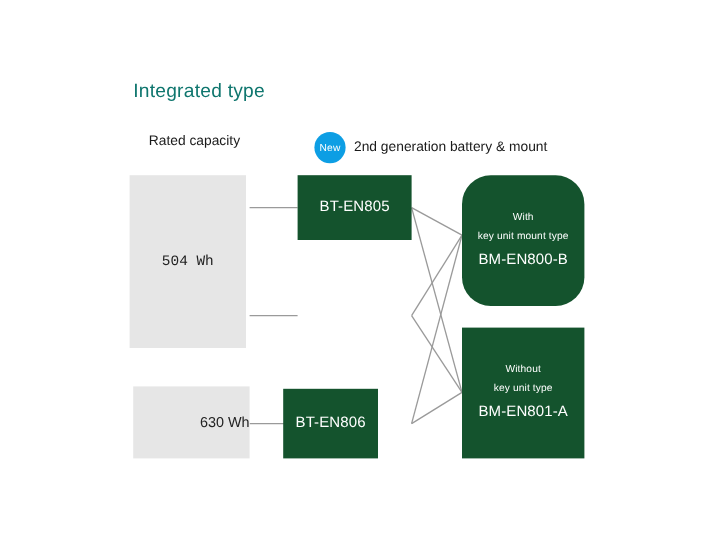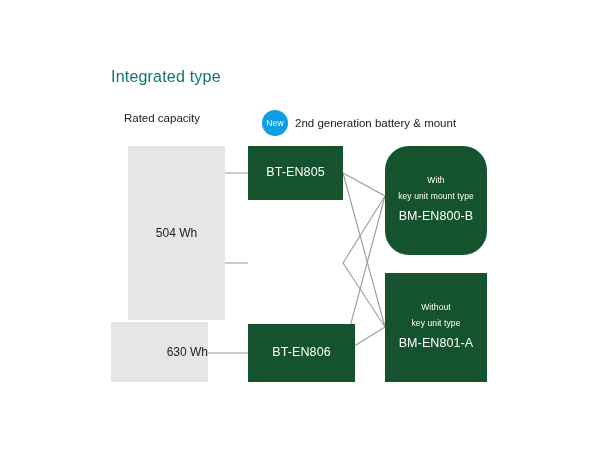--- a/index.html
+++ b/index.html
@@ -75,34 +75,34 @@
       <line x1="343" y1="173" x2="385" y2="327"></line>
 
       <line x1="343" y1="263" x2="385" y2="196"></line>
       <line x1="343" y1="263" x2="385" y2="327"></line>
 
       <line x1="343" y1="353" x2="385" y2="196"></line>
       <line x1="343" y1="353" x2="385" y2="327"></line>
     </g>
   </svg>
 
-  <div class="gbox" style="left:128px;top:146px;width:97px;height:174px;">
+  <div class="gbox" style="left:108px;top:146px;width:97px;height:144px;font-family:Liberation Mono, monospace;">
     <span>504 Wh</span>
   </div>
 
   <div class="gbox" style="left:111px;top:322px;width:97px;height:60px;justify-content:flex-end;">
     <span>630 Wh</span>
   </div>
 
   <div class="bbox" style="left:248px;top:146px;width:95px;height:54px;">
     <span class="code">BT-EN805</span>
   </div>
 
 
-  <div class="bbox" style="left:248px;top:324px;width:107px;height:58px;">
+  <div class="bbox" style="left:236px;top:324px;width:79px;height:58px;">
     <span class="code">BT-EN806</span>
   </div>
 
   <div class="bbox" style="left:385px;top:146px;width:102px;height:109px;border-radius:24px;">
     <span class="sub">With</span>
     <span class="sub">key unit mount type</span>
     <span class="code">BM-EN800-B</span>
   </div>
 
   <div class="bbox" style="left:385px;top:273px;width:102px;height:109px;">

